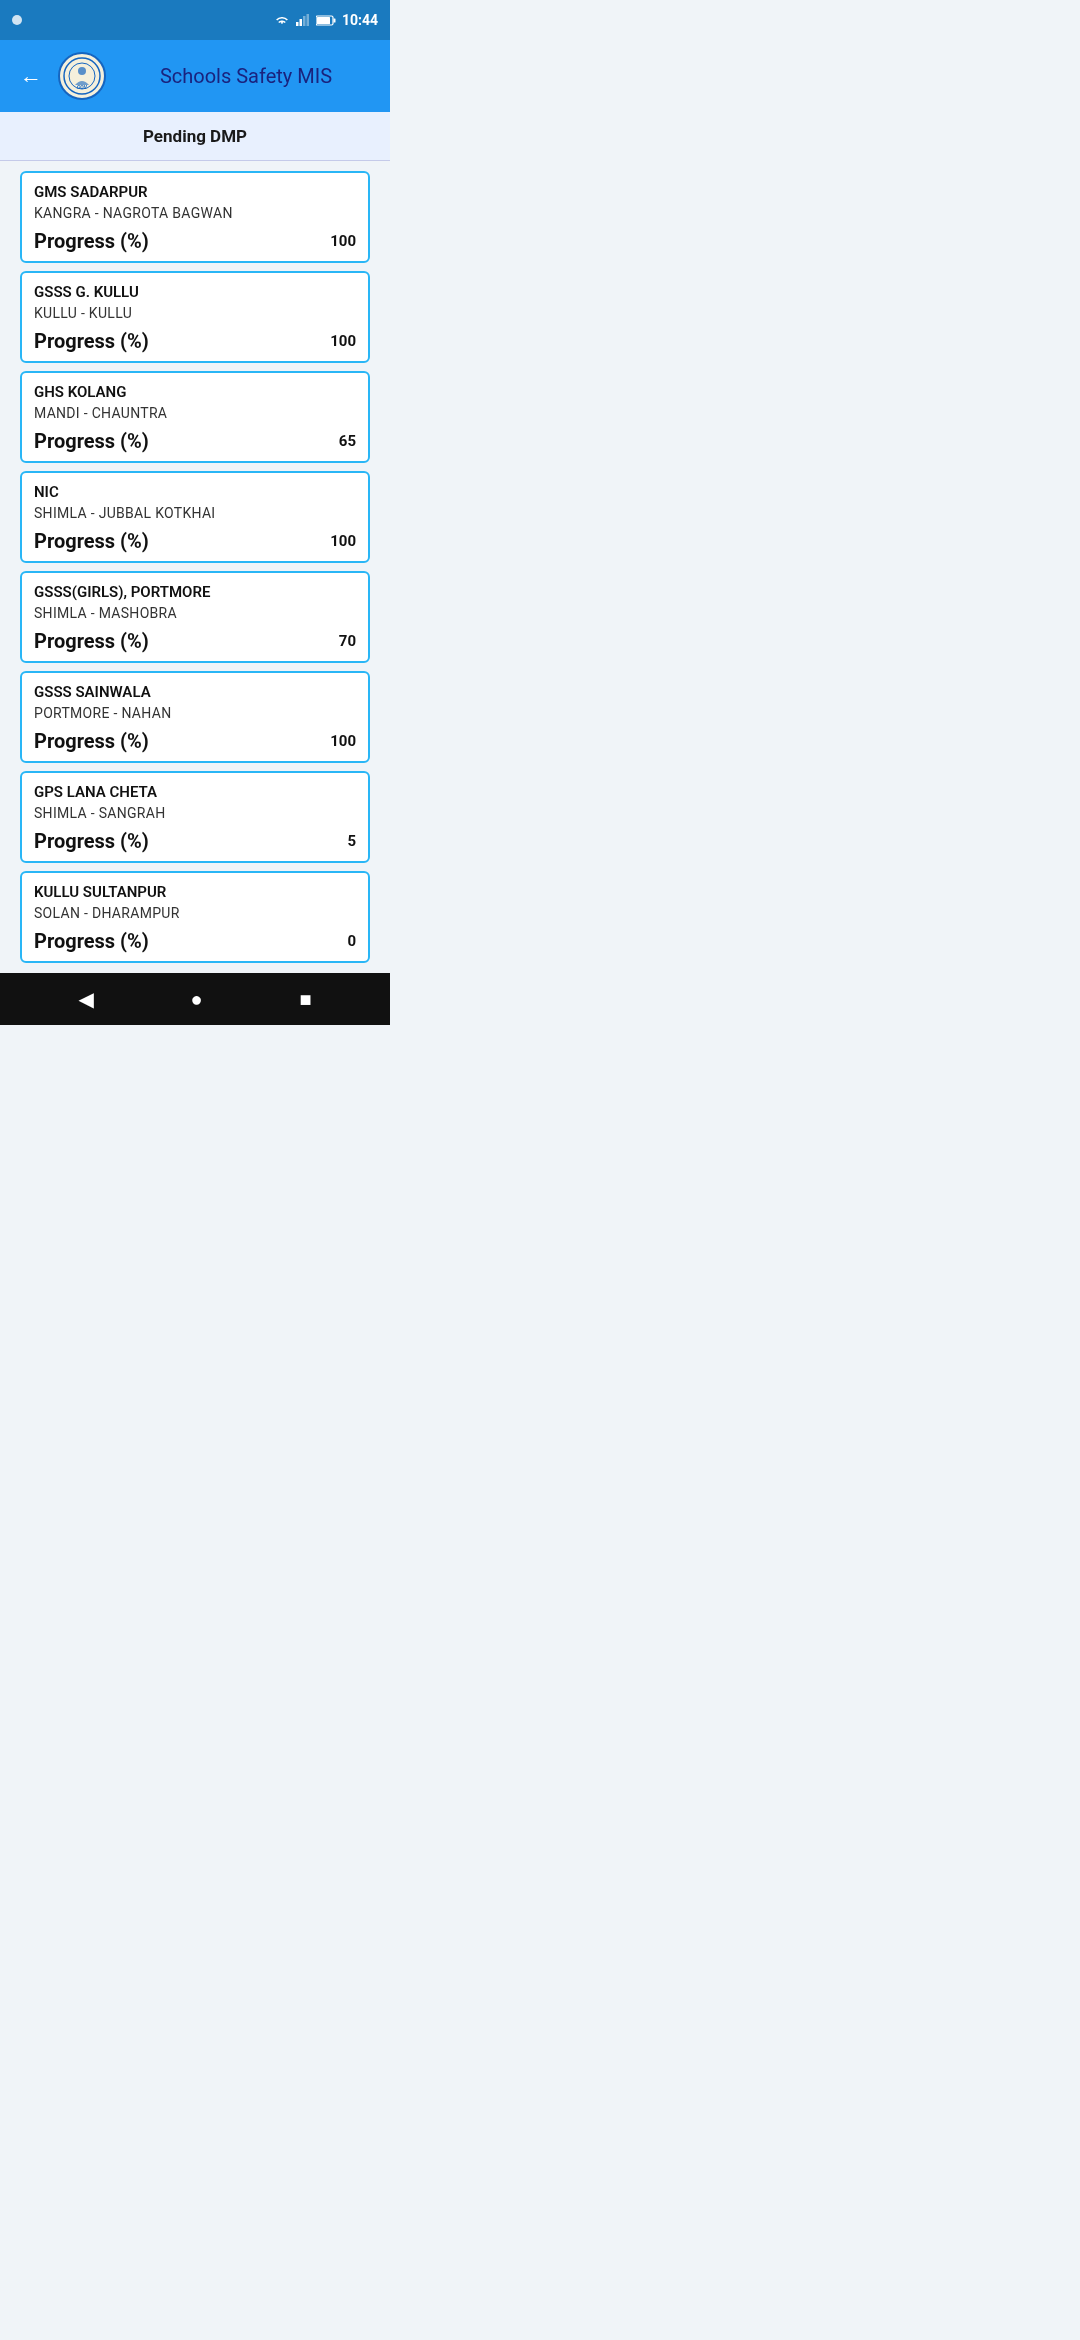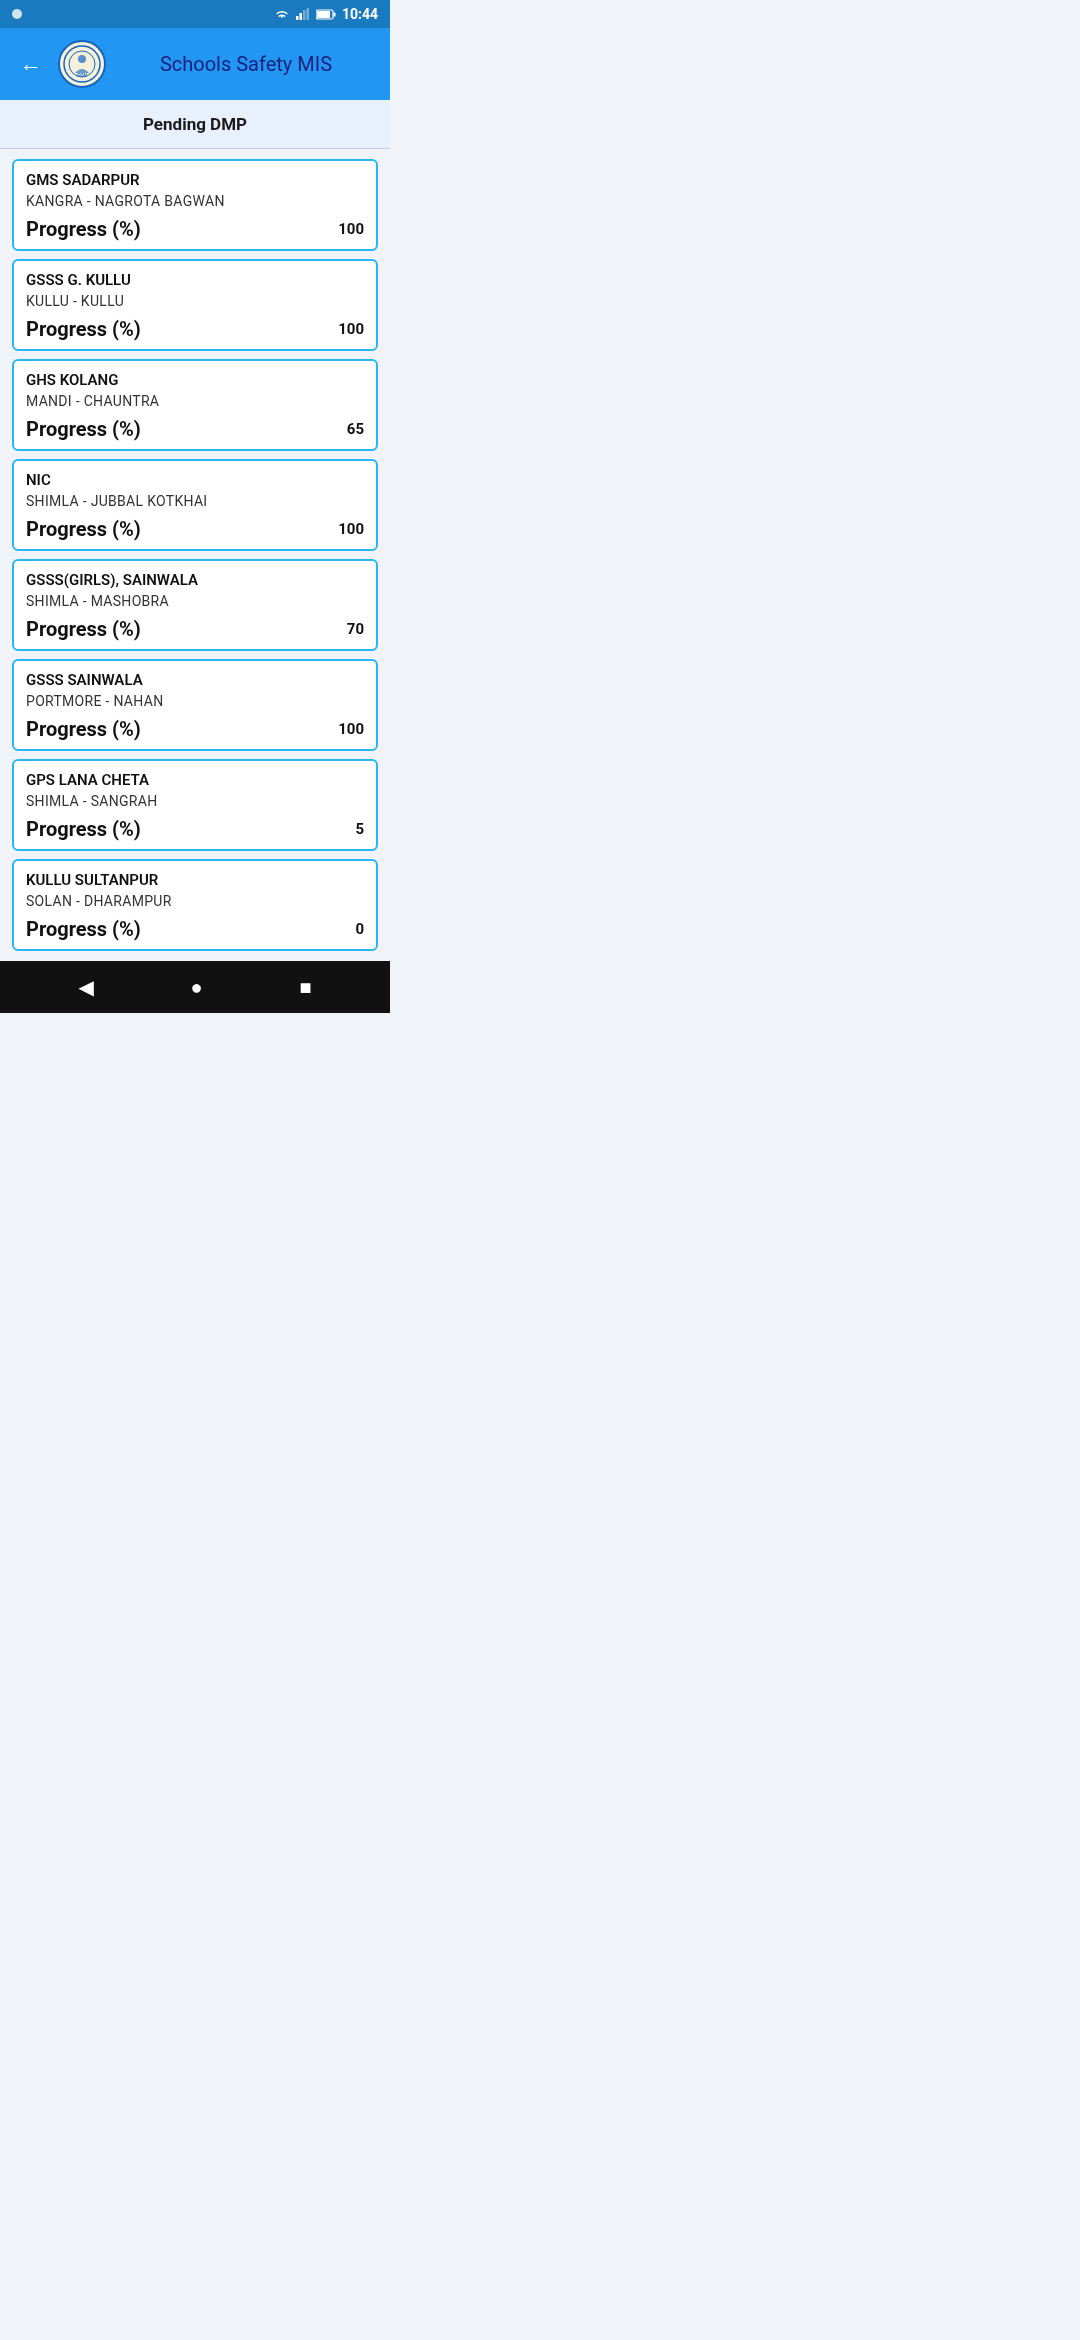--- a/index.html
+++ b/index.html
@@ -15,21 +15,21 @@
       background: #f0f4f8;
       font-family: 'Roboto', Arial, sans-serif;
       display: flex;
       flex-direction: column;
       overflow-x: hidden;
     }
 
     
     .status-bar {
       background: #1a7abf;
-      height: 28px;
+      height: 40px;
       display: flex;
       align-items: center;
       justify-content: space-between;
       padding: 0 12px;
     }
 
     .status-left {
       display: flex;
       align-items: center;
       gap: 4px;
@@ -104,21 +104,21 @@
 
     .page-title {
       font-size: 17px;
       font-weight: bold;
       color: #1a1a1a;
     }
 
     
     .content {
       flex: 1;
-      padding: 10px 12px;
+      padding: 10px 20px;
       display: flex;
       flex-direction: column;
       gap: 8px;
     }
 
     
     .school-card {
       background: white;
       border: 2px solid #29b6f6;
       border-radius: 6px;
@@ -251,21 +251,21 @@
     </div>
     <div class="school-card">
       <div class="school-name">NIC</div>
       <div class="school-location">SHIMLA  -  JUBBAL KOTKHAI</div>
       <div class="progress-row">
         <span class="progress-label">Progress (%)</span>
         <span class="progress-value">100</span>
       </div>
     </div>
     <div class="school-card">
-      <div class="school-name">GSSS(GIRLS), SAINWALA</div>
+      <div class="school-name">GSSS(GIRLS), PORTMORE</div>
       <div class="school-location">SHIMLA  -  MASHOBRA</div>
       <div class="progress-row">
         <span class="progress-label">Progress (%)</span>
         <span class="progress-value">70</span>
       </div>
     </div>
     <div class="school-card">
       <div class="school-name">GSSS SAINWALA</div>
       <div class="school-location">PORTMORE  -  NAHAN</div>
       <div class="progress-row">

